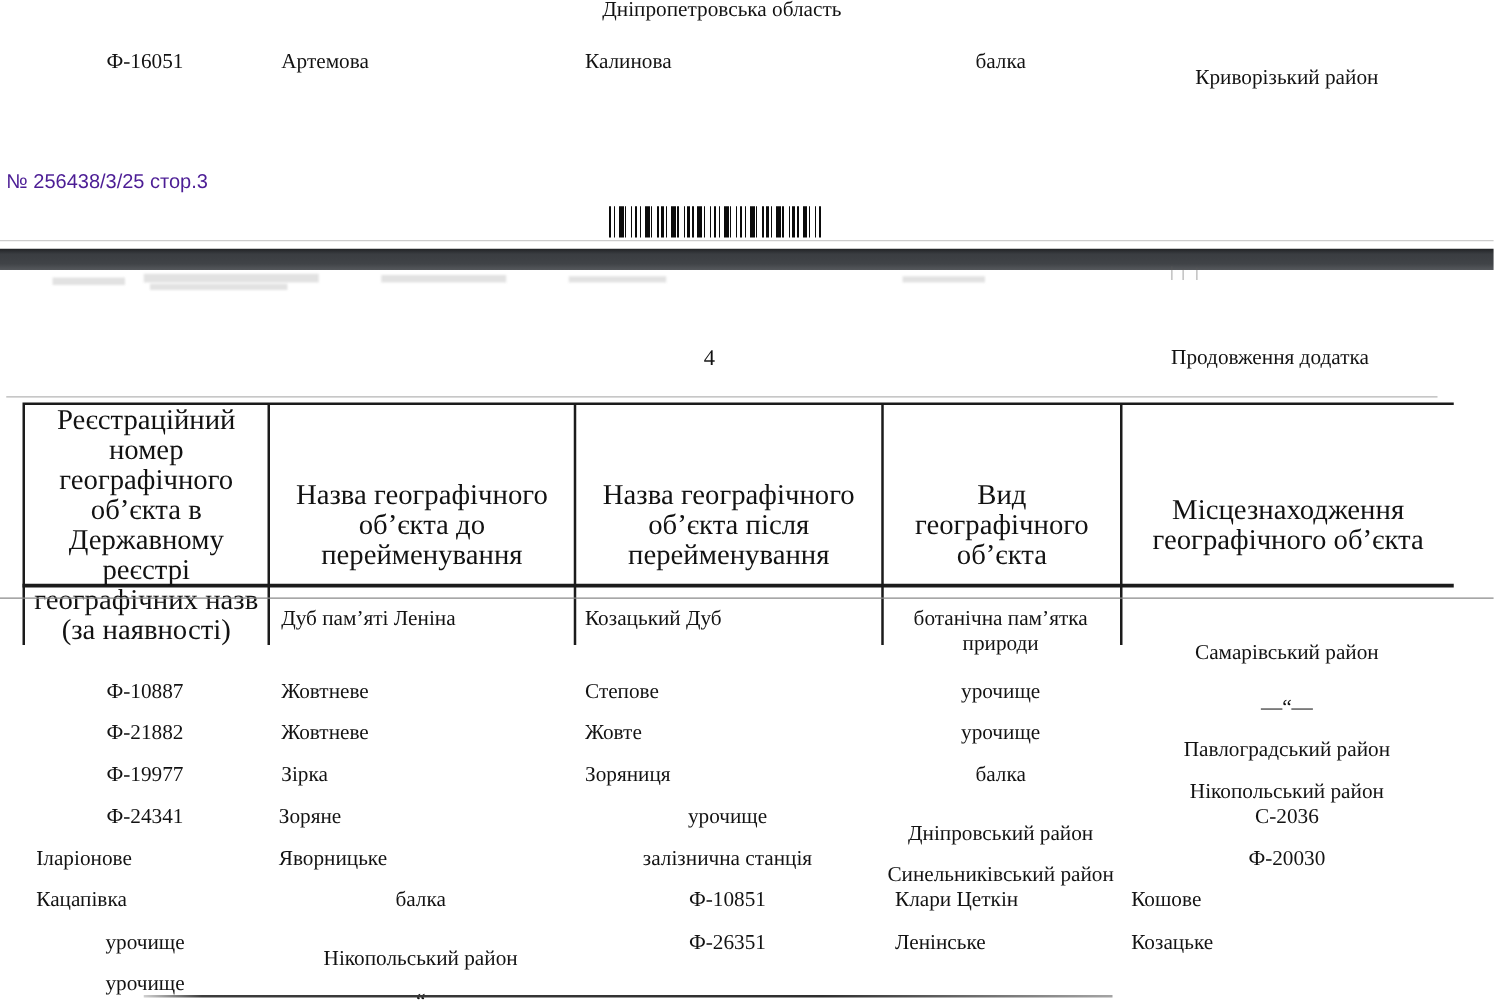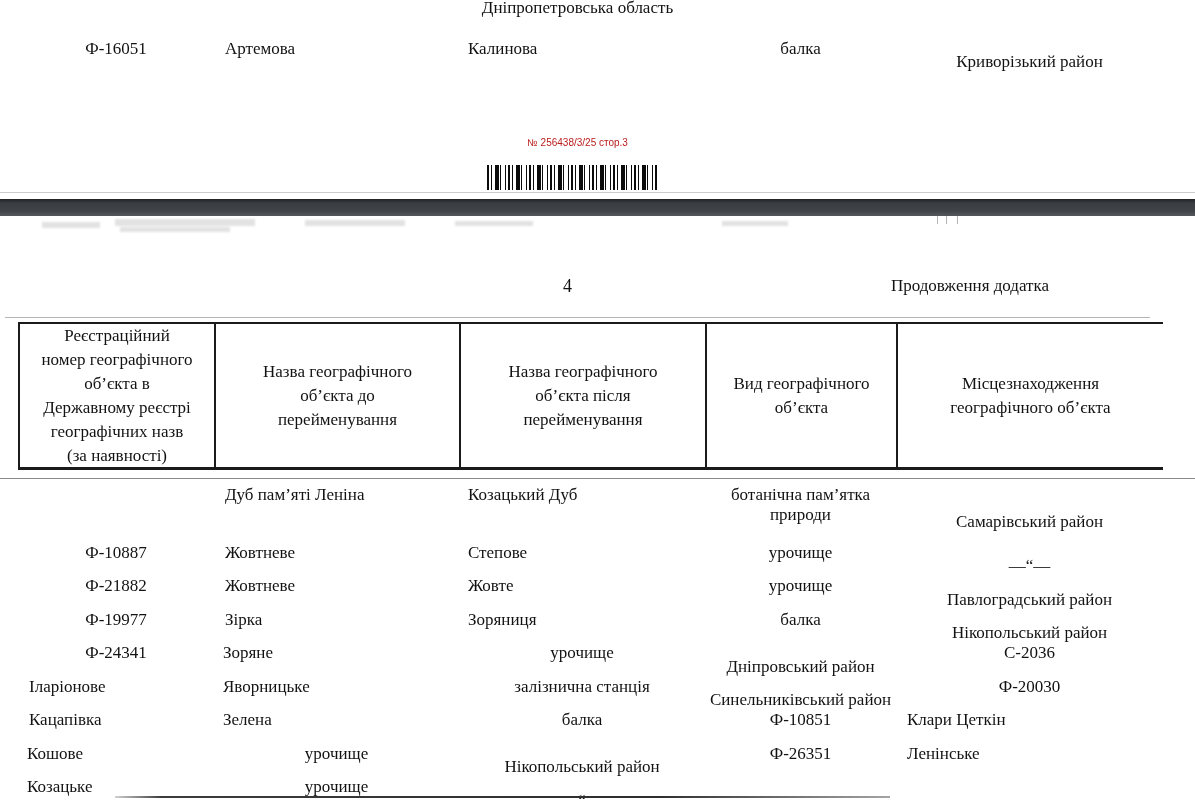--- a/index.html
+++ b/index.html
@@ -21,23 +21,23 @@
   }
   .p1-row{top:25px;height:24px;align-items:center;}
   .p1-row > div{display:flex;align-items:center;font-size:17px;}
   .cell-reg{justify-content:center;}
   .cell-old{padding-left:11px;}
   .cell-new{padding-left:9px;}
   .cell-type{justify-content:center;text-align:center;}
   .cell-loc{justify-content:center;text-align:center;margin-top:27px;}
   
   .stamp-label{
-    top:137px;left:5px;width:1145px;text-align:center;
+    top:137px;left:5px;width:1145px;
     font-family:"Liberation Sans", sans-serif;
-    font-size:10px;color:#b91c1c;
+    font-size:16px;color:#4c1d95;
   }
   .barcode{
     top:165px;left:487px;width:172px;height:25px;
     background:
       repeating-linear-gradient(90deg,
         #0b0b0b 0px 2px, transparent 2px 4px,
         #0b0b0b 4px 5px, transparent 5px 8px,
         #0b0b0b 8px 12px, transparent 12px 13px,
         #0b0b0b 13px 14px, transparent 14px 18px,
         #0b0b0b 18px 19px, transparent 19px 21px);
@@ -45,30 +45,30 @@
   
   .seam-top-line{top:192px;left:0;width:1195px;height:1px;background:#cccccc;}
   .dark-band{
     top:199px;left:0;width:1195px;height:17px;
     background:linear-gradient(180deg,#212326 0%,#3a3d41 25%,#404347 70%,#55585c 100%);
   }
   .ghost{background:rgba(110,110,110,0.20);filter:blur(1px);}
   .tick{background:rgba(90,90,90,0.45);}
   
   .p2-pagenum{top:276px;left:5px;width:1125px;text-align:center;font-size:18px;}
-  .p2-cont{top:276px;left:836px;width:268px;text-align:center;font-size:17px;}
+  .p2-cont{top:276px;left:882px;width:268px;text-align:center;font-size:17px;}
   .tbl-topline{top:317px;left:5px;width:1145px;height:1px;background:#b5b5b5;}
   .tbl-header{
     top:322px;height:148px;box-sizing:border-box;
     border-top:2px solid #1b1b1b;border-bottom:3px solid #1b1b1b;
   }
   .tbl-header > div{
     border-left:2px solid #1b1b1b;
     display:flex;align-items:center;justify-content:center;
-    text-align:center;font-size:17px;line-height:24px;
+    text-align:center;font-size:23px;line-height:24px;
     white-space:pre-line;box-sizing:border-box;padding:0 4px;
   }
   .tbl-underline{top:478px;left:0;width:1195px;height:1px;background:#8a8a8a;}
   .tbl-body{
     top:482px;grid-template-rows:54px repeat(8, 33.5px);
   }
   .tbl-body > div{
     display:flex;align-items:center;font-size:17px;white-space:pre-line;
   }
   .tbl-body > .r0{align-items:flex-start;padding-top:3px;}
@@ -161,21 +161,20 @@
   <div class="cell-loc">Дніпровський район</div>
 
   <div class="cell-reg">С-2036</div>
   <div class="cell-old">Іларіонове</div>
   <div class="cell-new">Яворницьке</div>
   <div class="cell-type">залізнична станція</div>
   <div class="cell-loc">Синельниківський район</div>
 
   <div class="cell-reg">Ф-20030</div>
   <div class="cell-old">Кацапівка</div>
-  <div class="cell-new">Зелена</div>
   <div class="cell-type">балка</div>
 
   <div class="cell-reg">Ф-10851</div>
   <div class="cell-old">Клари Цеткін</div>
   <div class="cell-new">Кошове</div>
   <div class="cell-type">урочище</div>
   <div class="cell-loc">Нікопольський район</div>
 
   <div class="cell-reg">Ф-26351</div>
   <div class="cell-old">Ленінське</div>

